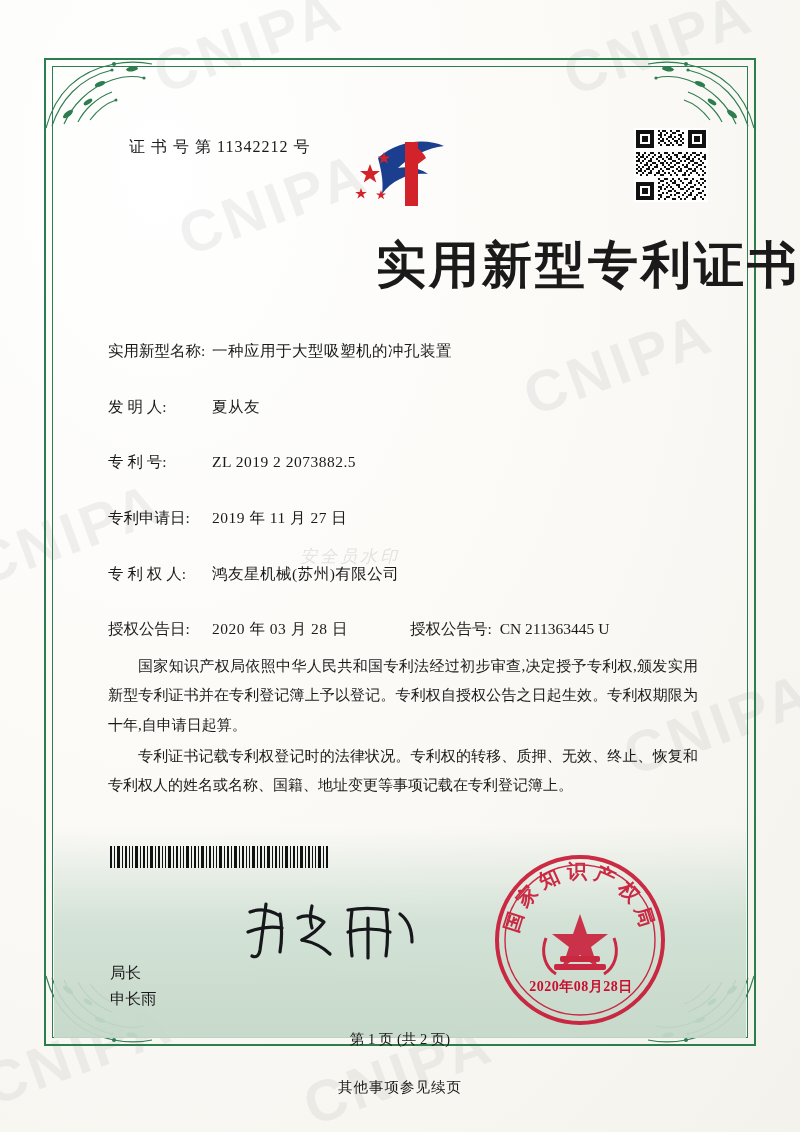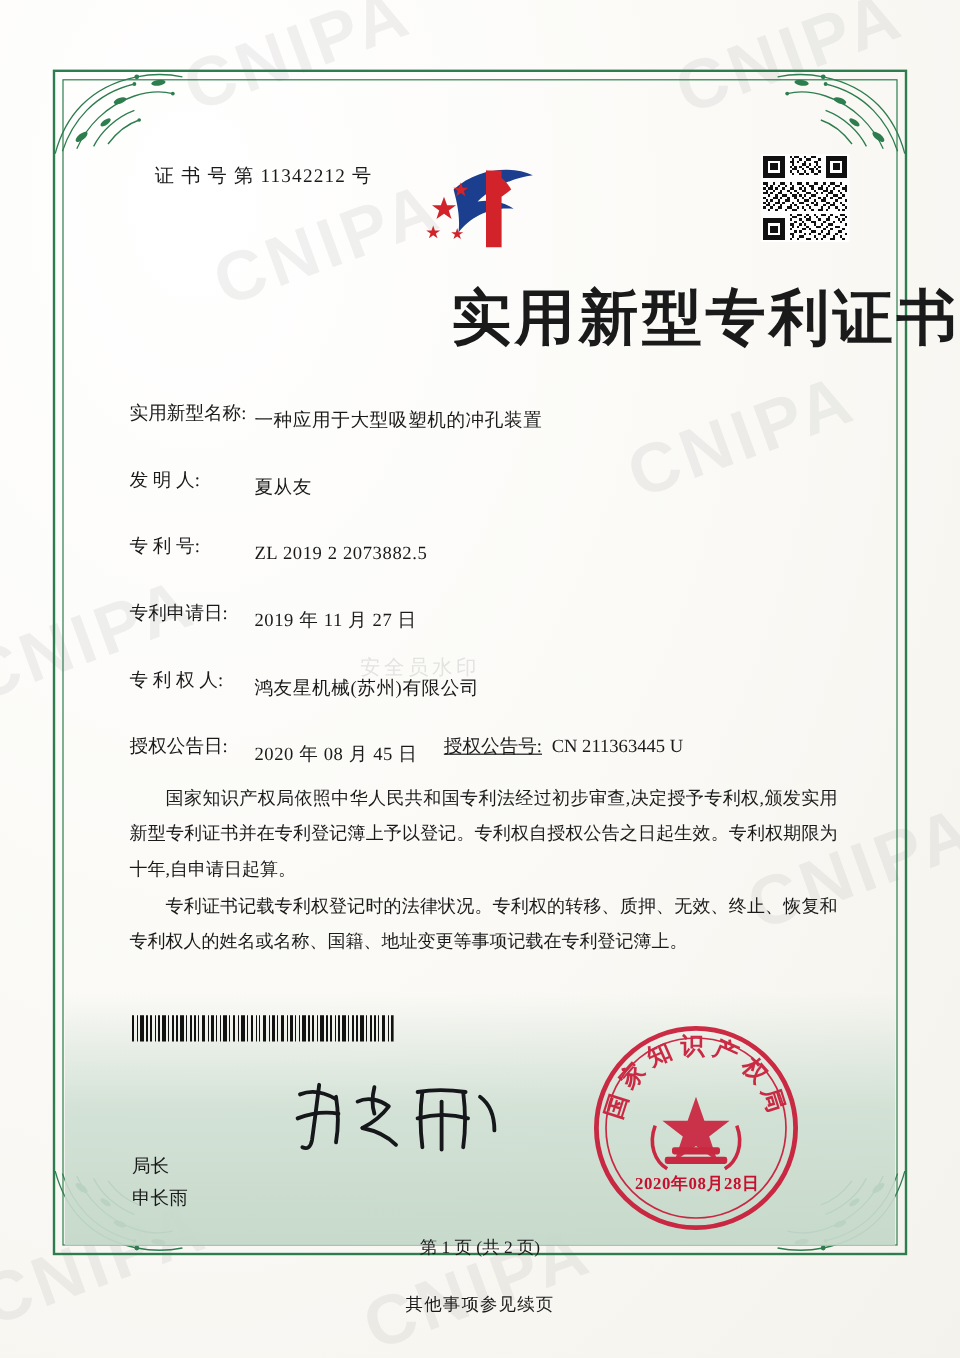--- a/index.html
+++ b/index.html
@@ -75,20 +75,21 @@
   .wm6 { left: 620px;  top: 690px; font-size: 58px; transform: rotate(-20deg); }
   .wm7 { left: -20px;  top: 1020px; font-size: 58px; transform: rotate(-20deg); }
   .wm8 { left: 300px;  top: 1040px; font-size: 58px; transform: rotate(-20deg); }
   .wm-center {
     position: absolute;
     left: 300px; top: 545px;
     font-size: 17px;
     color: rgba(140,140,140,0.22);
     letter-spacing: 3px;
     font-family: "Liberation Sans", sans-serif;
+    font-style: italic;
   }
 
   
   .cert-no {
     position: absolute;
     left: 89px;
     top: 137px;
     font-size: 16px;
     letter-spacing: 1px;
     margin-left: 40px;
@@ -123,41 +124,40 @@
 
   
   .fields {
     position: absolute;
     left: 108px;
     top: 328px;
     width: 600px;
   }
   .row {
     display: flex;
-    align-items: center;
+    align-items: flex-end;
     margin-bottom: 22px;
     font-size: 15.5px;
     line-height: 1.4;
   }
   .row .label {
     width: 104px;
     flex: 0 0 104px;
     letter-spacing: 0px;
     white-space: nowrap;
   }
   .row .value {
     flex: 1;
     letter-spacing: 0.5px;
     margin-top: 12px;
   }
   .row.dual .value { flex: 0 0 auto; }
   .row.dual .label2 {
-    margin-left: 22px;
+    margin-left: 62px;
     white-space: nowrap;
-    text-decoration: underline;
   }
   .row.dual .value2 {
     margin-left: 8px;
     white-space: nowrap;
   }
 
   
   .paras {
     position: absolute;
     left: 108px;
@@ -626,21 +626,21 @@
     <div class="row">
       <div class="label">专利申请日:</div>
       <div class="value">2019 年 11 月 27 日</div>
     </div>
     <div class="row">
       <div class="label">专 利 权 人:</div>
       <div class="value">鸿友星机械(苏州)有限公司</div>
     </div>
     <div class="row dual">
       <div class="label">授权公告日:</div>
-      <div class="value">2020 年 08 月 45 日</div>
+      <div class="value">2020 年 03 月 28 日</div>
       <div class="label2">授权公告号:</div>
       <div class="value2">CN 211363445 U</div>
     </div>
   </div>
 
   <div class="paras">
     <p>国家知识产权局依照中华人民共和国专利法经过初步审查,决定授予专利权,颁发实用新型专利证书并在专利登记簿上予以登记。专利权自授权公告之日起生效。专利权期限为十年,自申请日起算。</p>
     <p>专利证书记载专利权登记时的法律状况。专利权的转移、质押、无效、终止、恢复和专利权人的姓名或名称、国籍、地址变更等事项记载在专利登记簿上。</p>
   </div>
 

